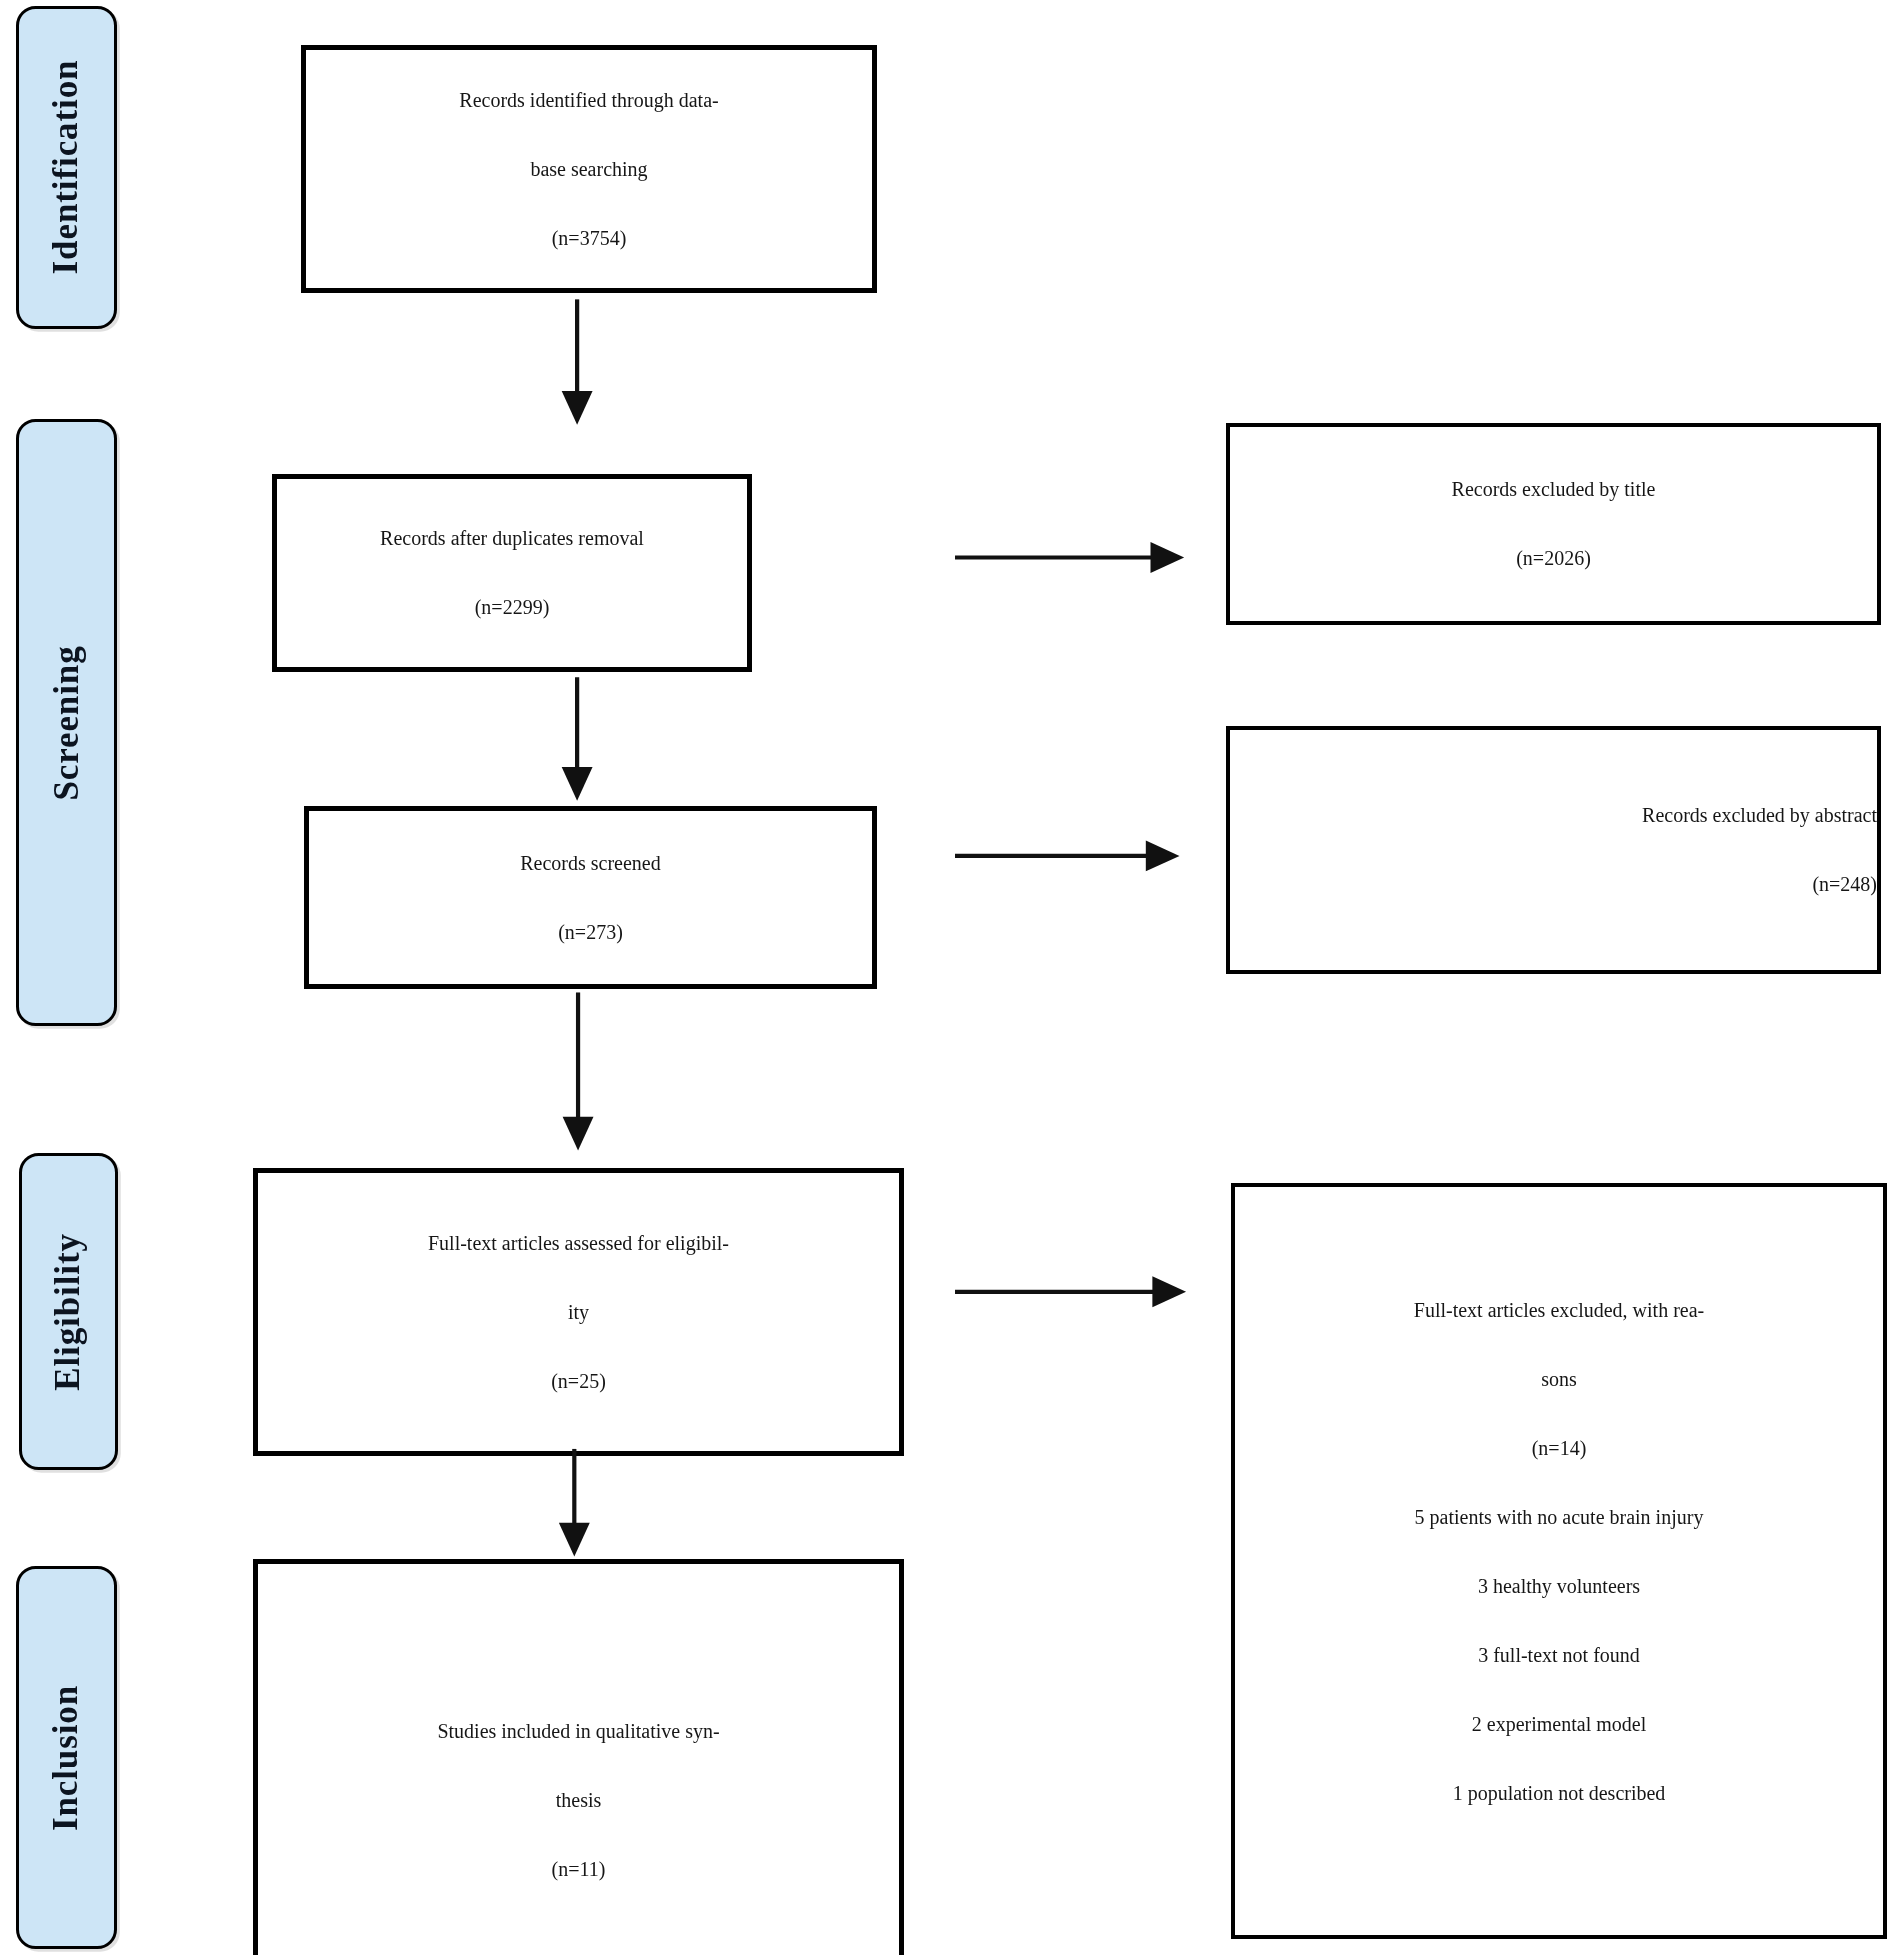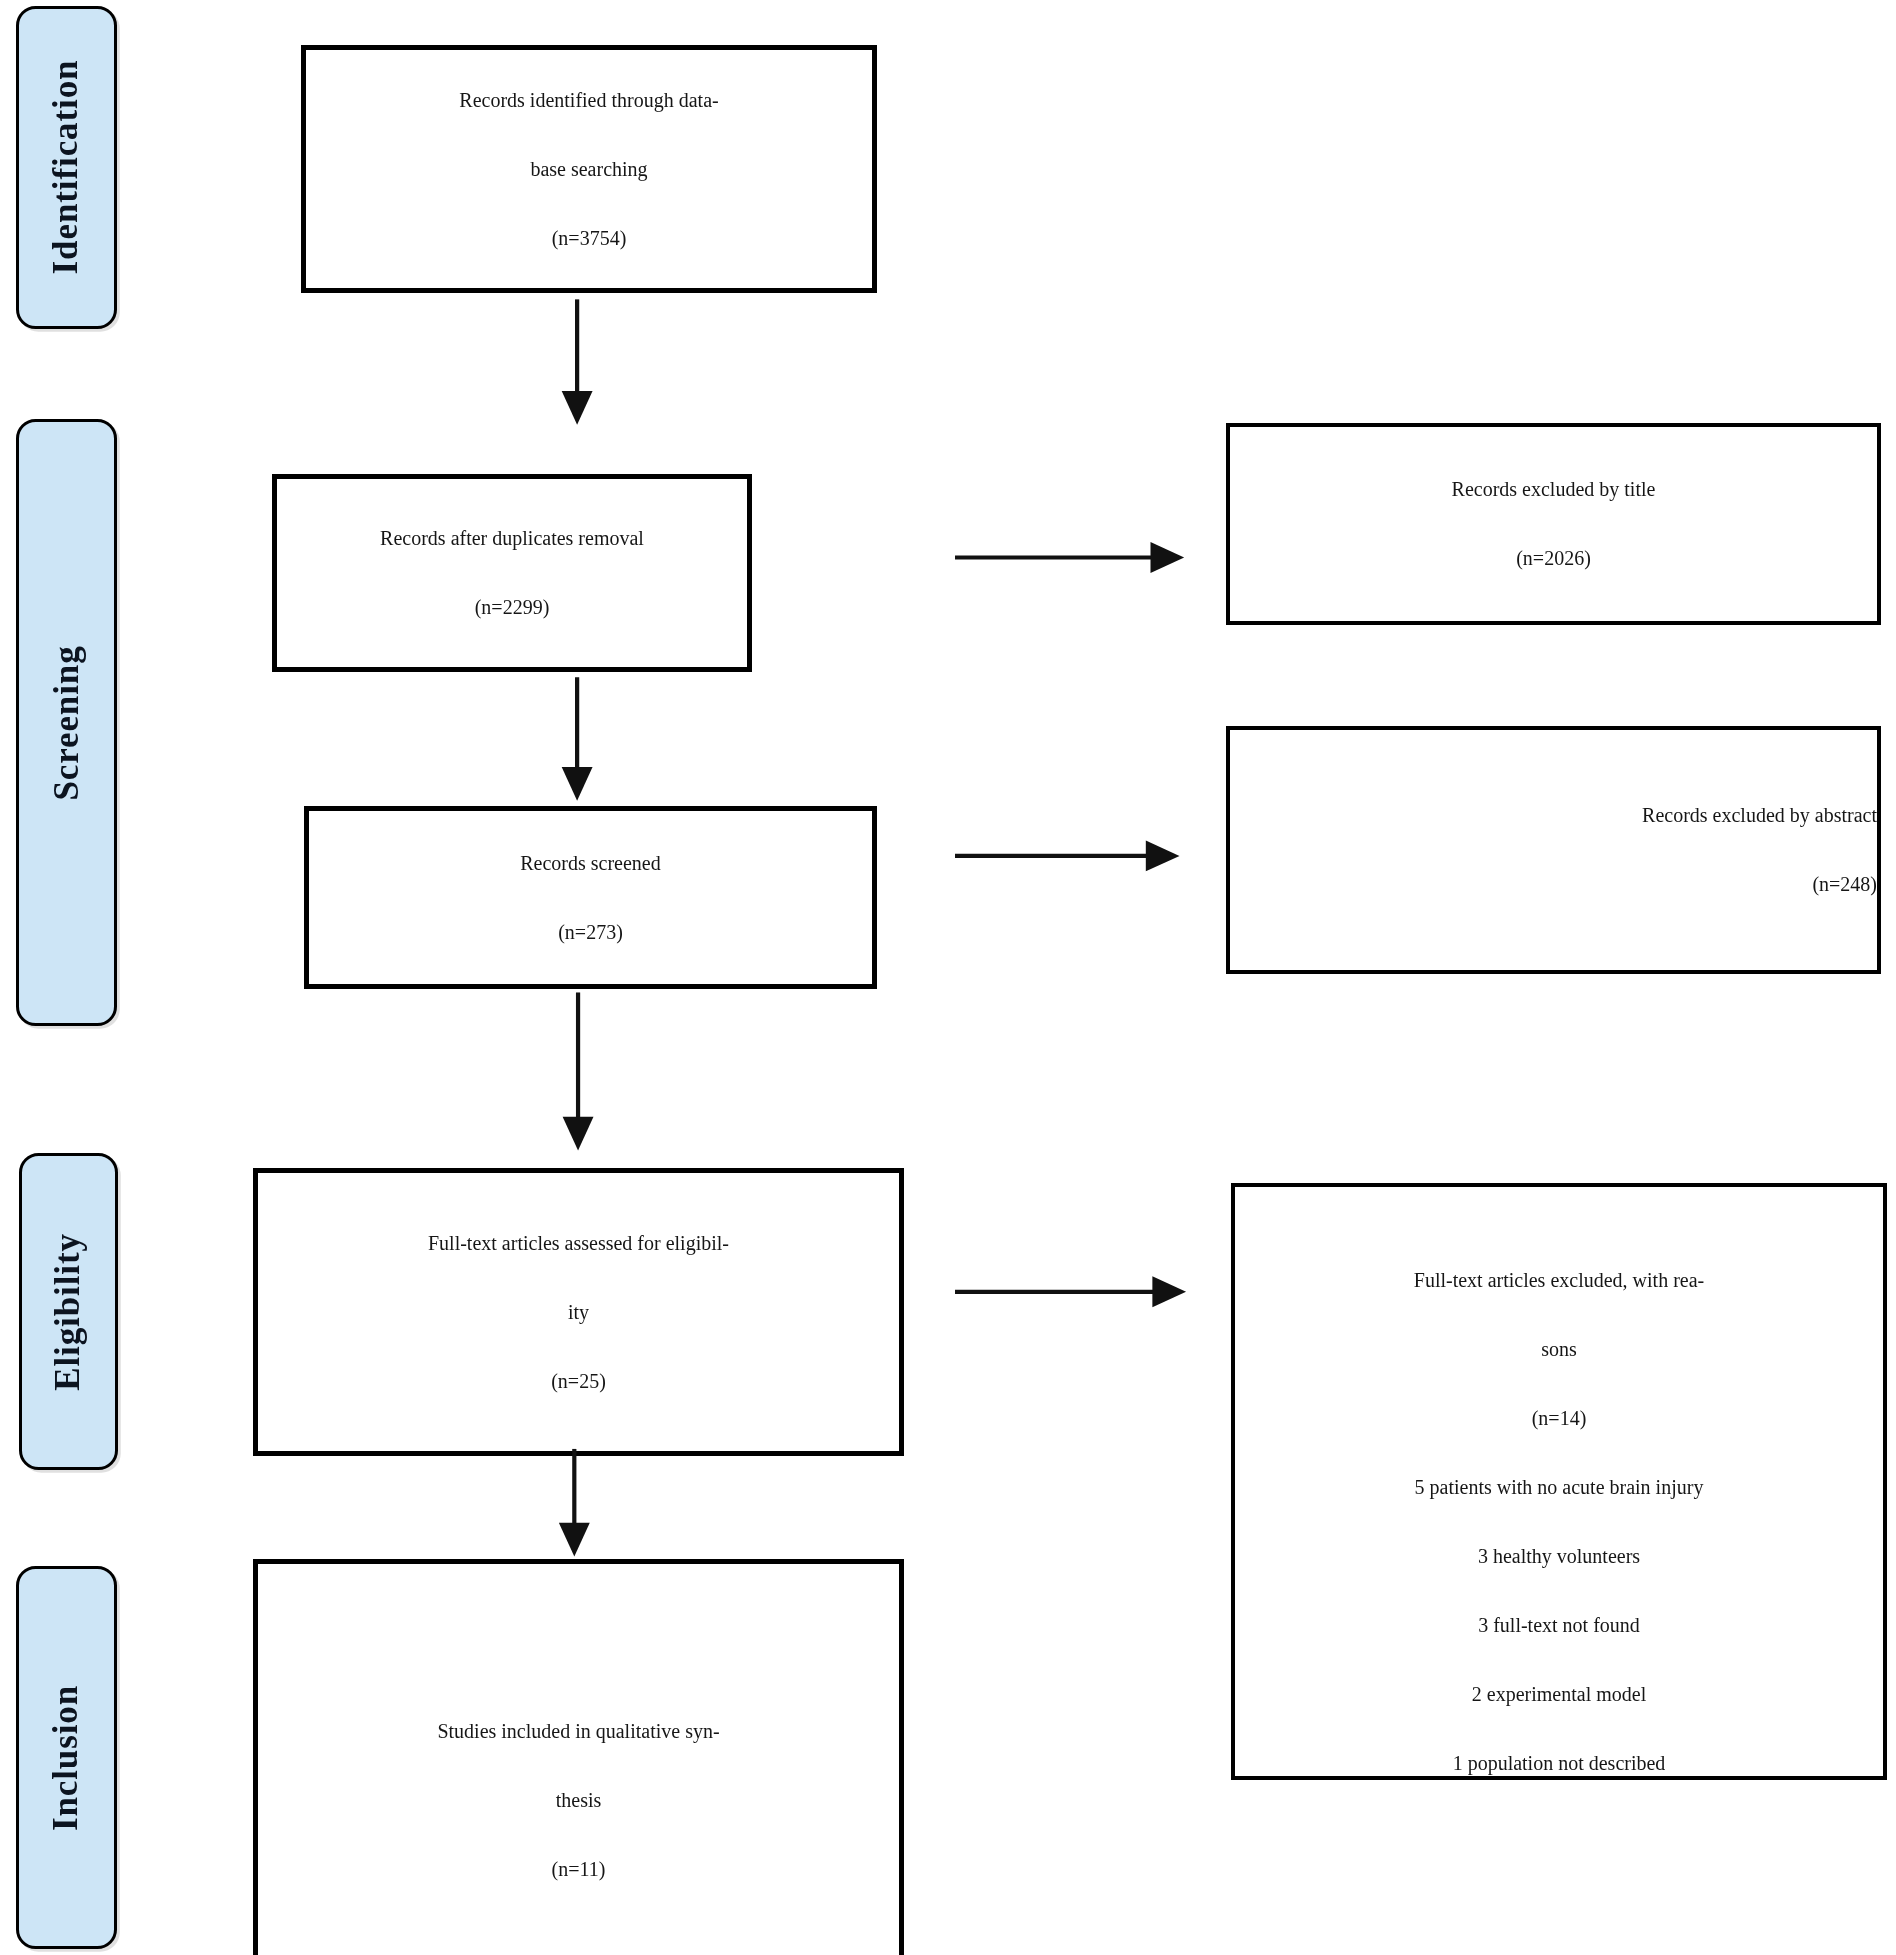--- a/index.html
+++ b/index.html
@@ -112,21 +112,21 @@
   <div class="fbox rbox" style="left:1226px; top:423px; width:655px; height:202px;">
     <span class="line">Records excluded by title</span>
     <span class="line">(n=2026)</span>
   </div>
 
   <div class="fbox rbox" style="left:1226px; top:726px; width:655px; height:248px;align-items:flex-end;">
     <span class="line">Records excluded by abstract</span>
     <span class="line">(n=248)</span>
   </div>
 
-  <div class="fbox rbox" style="left:1231px; top:1183px; width:656px; height:597px; justify-content:flex-start; padding-top:59px;">
+  <div class="fbox rbox" style="left:1231px; top:1183px; width:656px; height:756px; justify-content:flex-start; padding-top:89px;">
     <span class="line">Full-text articles excluded, with rea-</span>
     <span class="line">sons</span>
     <span class="line">(n=14)</span>
     <span class="line">5 patients with no acute brain injury</span>
     <span class="line">3 healthy volunteers</span>
     <span class="line">3 full-text not found</span>
     <span class="line">2 experimental model</span>
     <span class="line">1 population not described</span>
   </div>
 

